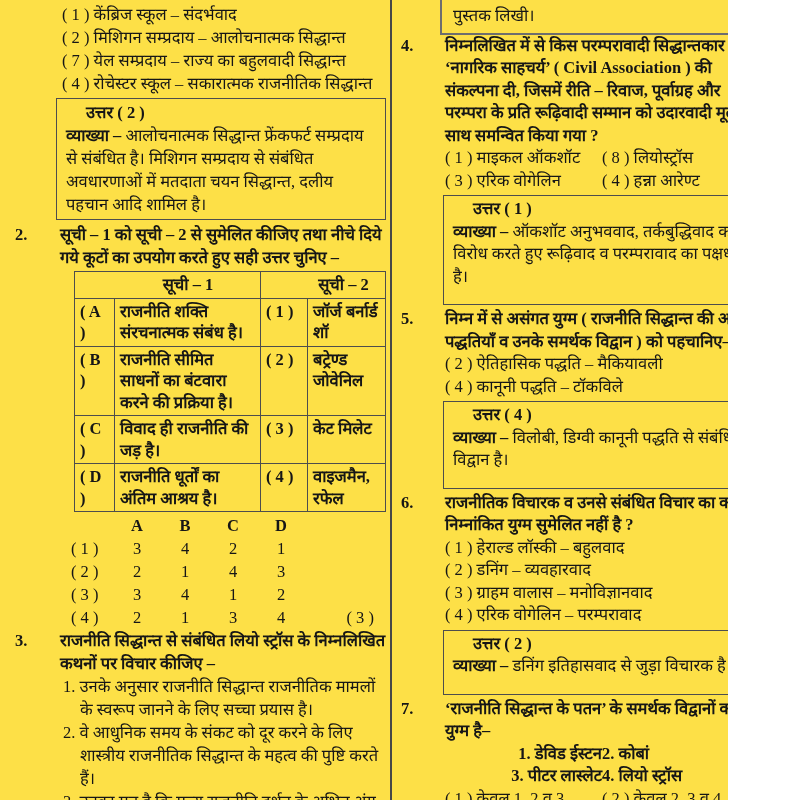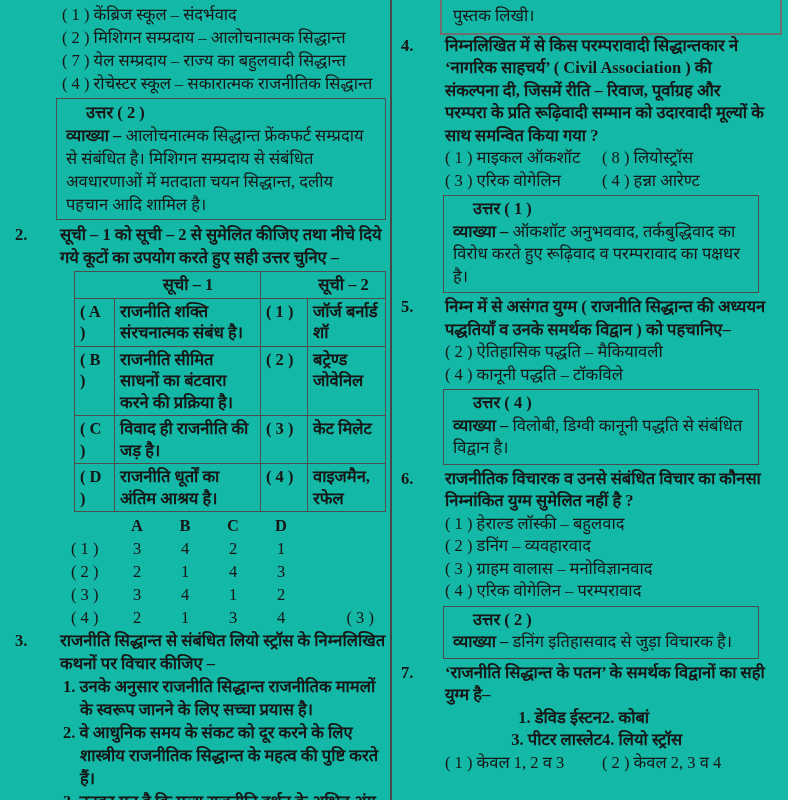--- a/index.html
+++ b/index.html
@@ -1,21 +1,21 @@
 <!DOCTYPE html>
 <html><head>
 <meta charset="utf-8">
 <style>
   * { box-sizing: border-box; margin: 0; padding: 0; }
   html, body { background: #ffffff; }
   .page {
     position: relative;
-    width: 788px;
+    width: 728px;
     height: 800px;
-    background: #14b8a6;
+    background: #fde047;
     overflow: hidden;
     font-family: "Liberation Serif", "DejaVu Serif", serif;
     color: #161616;
   }
   .divider {
     position: absolute;
     left: 390px; top: 0;
     width: 2px; height: 800px;
     background: #474747;
   }
@@ -38,21 +38,21 @@
   .ansbox-l {
     width: 330px;
     margin: 3px 0 3px 56px;
     border: 1.5px solid #4d4d4d;
     padding: 2px 9px 3px;
   }
   .ansbox-r {
     width: 316px;
     margin: 3px 0 3px 51px;
     border: 1.5px solid #4d4d4d;
-    padding: 2px 9px 4px;
+    padding: 2px 9px 16px;
   }
   .ans-label { font-weight: bold; margin-left: 20px; }
   .expl-label { font-weight: bold; }
   .qrow { display: flex; }
   .qrow .qnum { flex: 0 0 60px; padding-left: 15px; font-weight: bold; }
   .qrow-r .qnum { flex: 0 0 53px; padding-left: 9px; }
   .qrow .qtext { flex: 1; font-weight: bold; padding-right: 4px; }
   .qrow-r .qtext { padding-right: 34px; }
   .match-table {
     border-collapse: collapse;
@@ -67,21 +67,21 @@
     padding: 2px 5px;
     line-height: 21.5px;
   }
   .match-table td.hdr { text-align: center; padding-left: 46px; }
   .code-head { display: flex; padding-left: 113px; font-weight: bold; }
   .code-head span { flex: 0 0 48px; text-align: center; }
   .code-row { display: flex; padding-left: 71px; }
   .code-row .ckey { flex: 0 0 42px; }
   .code-row .cval { flex: 0 0 48px; text-align: center; }
   .code-row .cans { margin-left: auto; padding-right: 16px; }
-  .stmt { padding-left: 80px; text-indent: -17px; font-weight: bold; padding-right: 5px; }
+  .stmt { padding-left: 80px; text-indent: -17px; font-weight: normal; padding-right: 5px; }
   .tailbox {
     width: 342px;
     margin-left: 48px;
     border: 2px solid #6e6e6e;
     border-top: none;
     padding: 5px 11px 5px;
   }
   .pair { display: flex; padding-left: 53px; }
   .pair .p1 { flex: 0 0 157px; }
   .pair.bold { font-weight: bold; text-align: right; }

